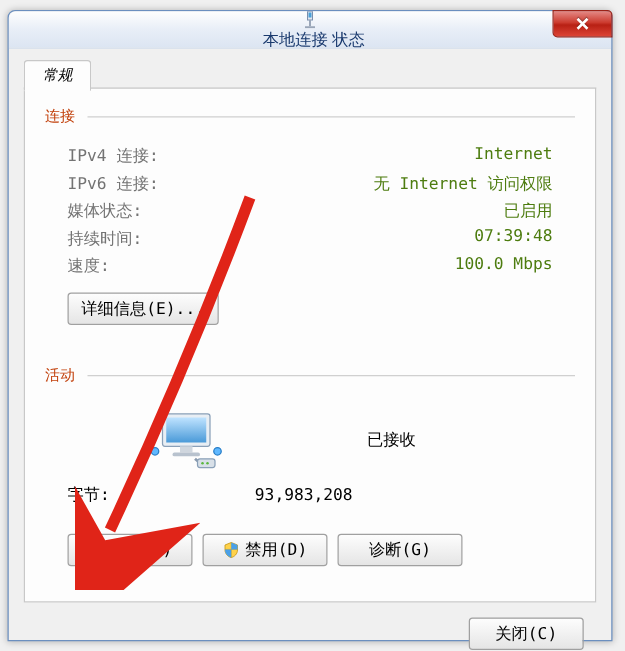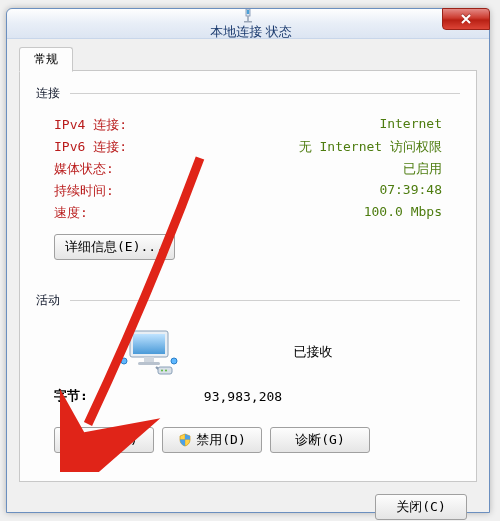--- a/index.html
+++ b/index.html
@@ -46,24 +46,25 @@
       justify-content: center;
       cursor: pointer;
     }
     .close-btn svg { filter: drop-shadow(0 -1px 0 rgba(0,0,0,0.3)); }
 
     .body {
       padding: 8px 12px 12px 12px;
     }
     .tabbar {
       display: flex;
-      align-items: center;
+      align-items: flex-start;
       height: 24px;
       border-bottom: 1px solid #c8c8c8;
       margin-bottom: -1px;
+      font-style: italic;
     }
     .tab {
       background: #fdfdfd;
       border: 1px solid #c8c8c8;
       border-bottom: 1px solid #fdfdfd;
       padding: 3px 14px;
       font-size: 12px;
       border-radius: 3px 3px 0 0;
       position: relative;
       top: 1px;
@@ -73,42 +74,42 @@
       border: 1px solid #c8c8c8;
       background: #fdfdfd;
       padding: 14px 16px 18px 16px;
     }
     .group {
       margin-bottom: 10px;
       position: relative;
     }
     .group-title {
       font-size: 12px;
-      color: #0f172a;
+      color: #c2410c;
       padding-bottom: 4px;
     }
     .hr {
       height: 1px;
       background: #d0d0d0;
       margin-bottom: 10px;
       position: absolute;
       top: 8px;
       left: 34px;
       right: 0;
     }
     .hr2 { left: 34px; }
 
     .kv {
       display: flex;
       justify-content: space-between;
       padding: 2px 18px 2px 18px;
       font-family: "SimSun", monospace;
       font-size: 13px;
     }
-    .kv .k { color: #b91c1c; }
+    .kv .k { color: #737373; }
     .kv .v { color: #4d7c0f; }
 
     .btn {
       display: inline-flex;
       align-items: center;
       justify-content: center;
       background: linear-gradient(to bottom, #fdfdfd, #e5e5e5);
       border: 1px solid #a0a0a0;
       border-radius: 3px;
       padding: 3px 10px;
@@ -119,21 +120,21 @@
     }
     .details-btn { margin: 10px 0 10px 18px; }
 
     .activity-row {
       display: flex;
       align-items: center;
       justify-content: space-between;
       padding: 6px 18px 4px 18px;
     }
     .activity-row .col { flex: 1; text-align: center; font-family: "SimSun", monospace; font-size: 13px; }
-    .activity-row .col.left { text-align: left; width: 60px; flex: 0 0 60px; font-weight: bold; }
+    .activity-row .col.left { text-align: left; width: 60px; flex: 0 0 60px; }
     .monitor {
       width: 70px;
       display: flex;
       align-items: center;
       justify-content: center;
     }
 
     .btns-row {
       display: flex;
       gap: 8px;

